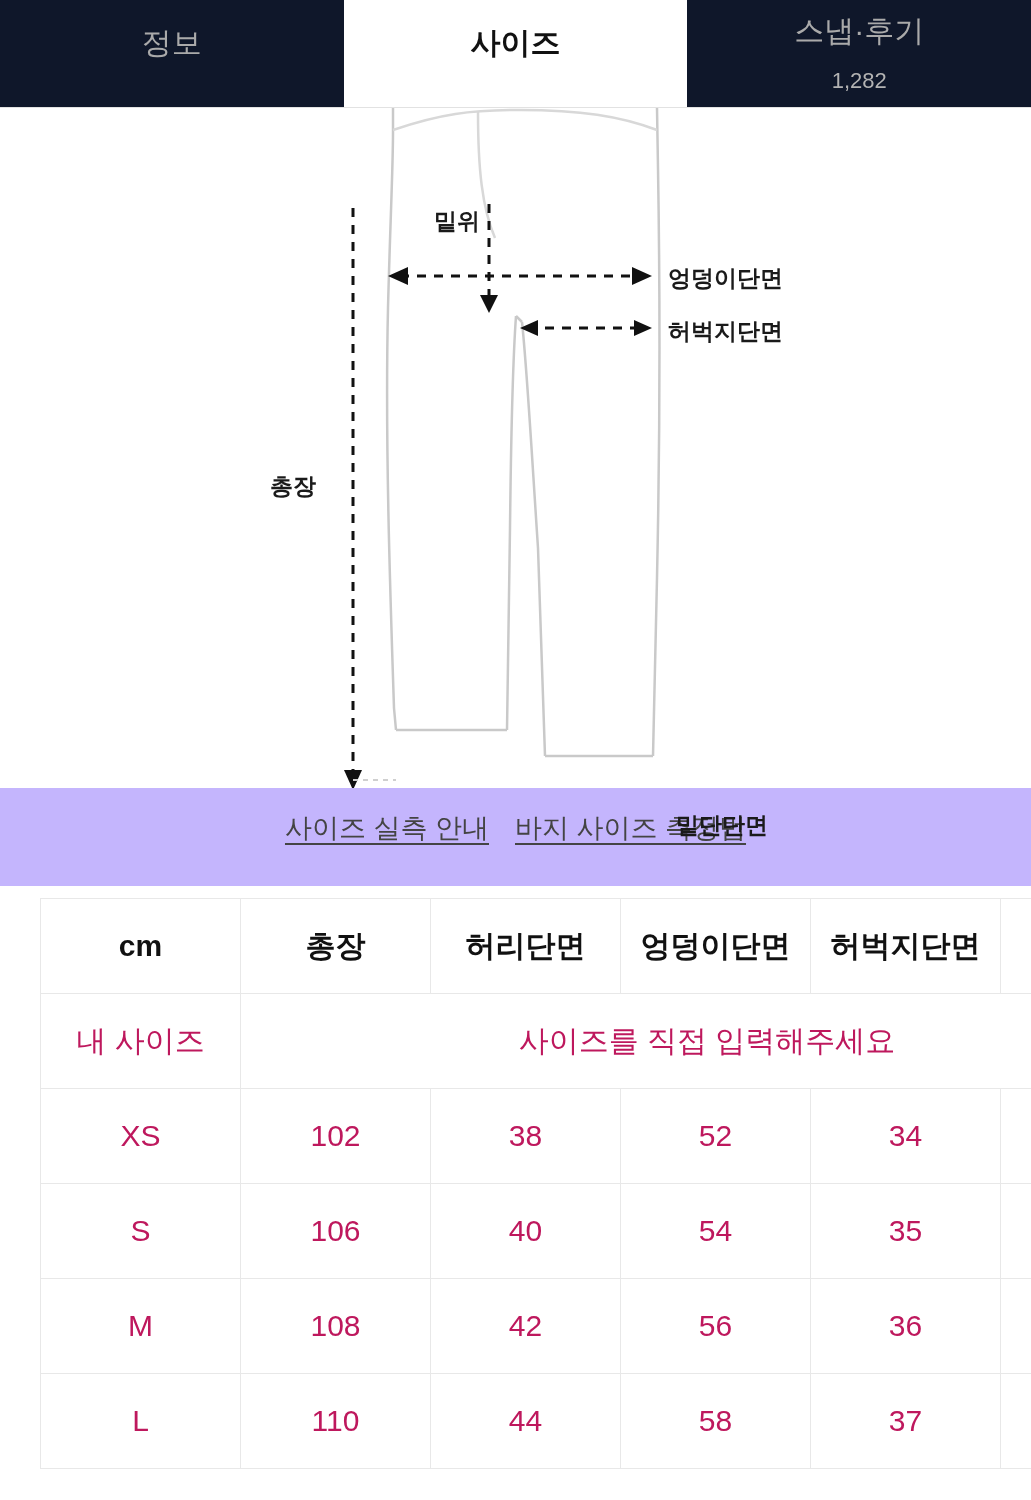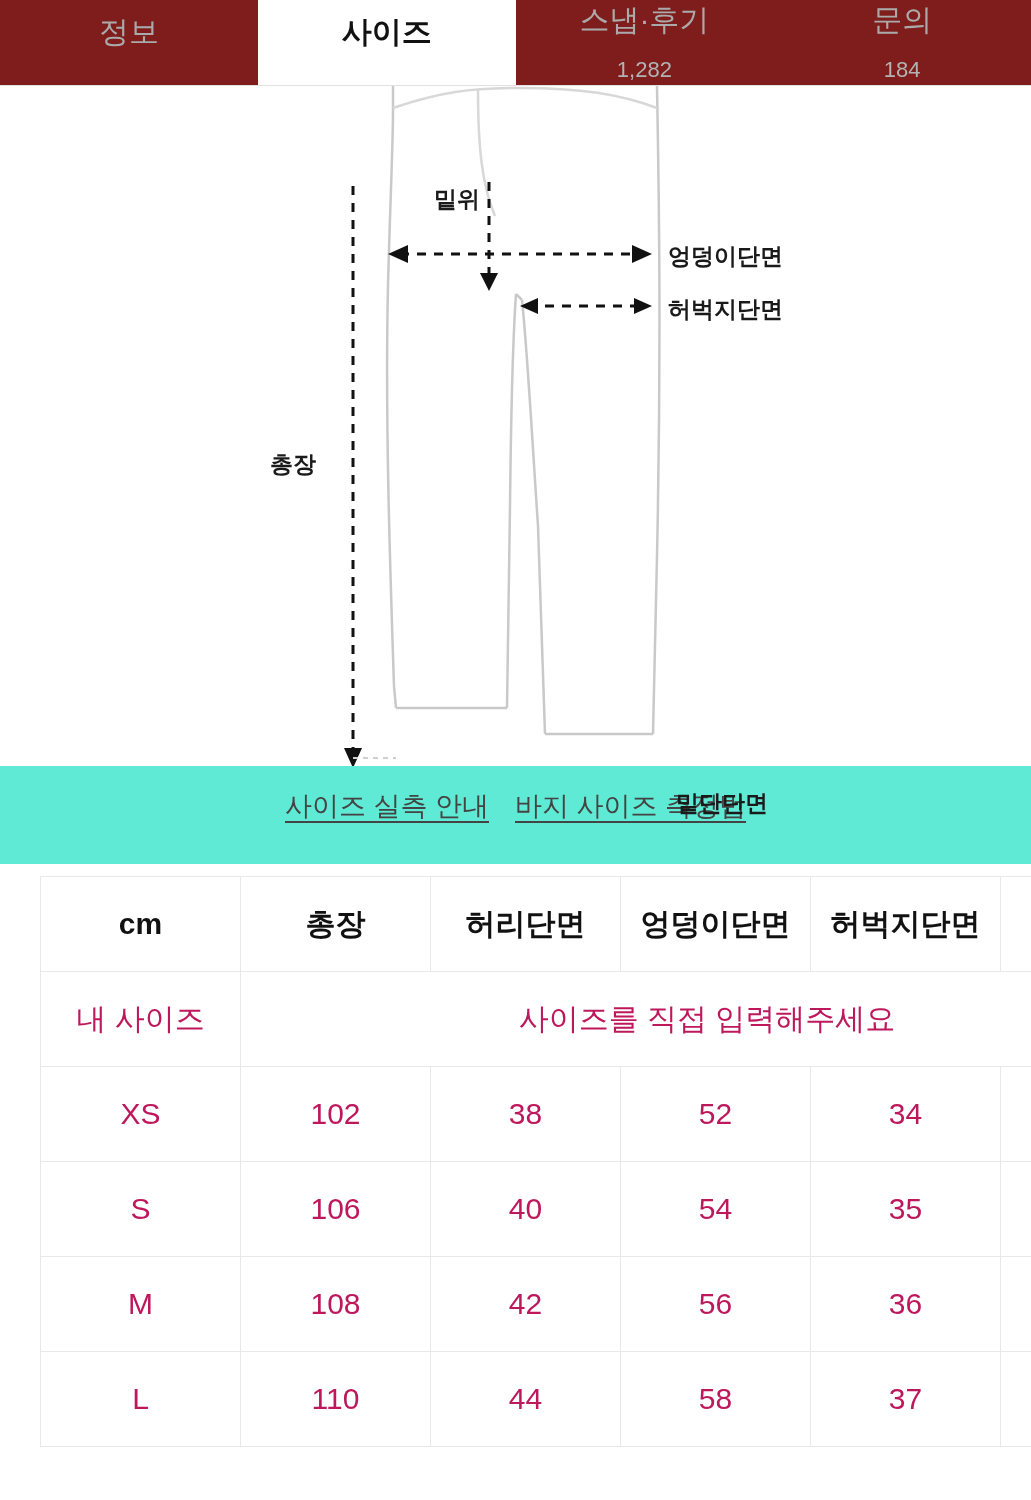--- a/index.html
+++ b/index.html
@@ -7,22 +7,22 @@
     margin: 0; padding: 0;
     width: 1031px; height: 1500px;
     background: #ffffff;
     font-family: "Liberation Sans", sans-serif;
     overflow: hidden;
   }
 
   
   .tabbar {
     display: flex;
-    height: 86px;
-    background: #7f1d1d;
+    height: 108px;
+    background: #0f172a;
     border-bottom: 1px solid #e2e2e2;
   }
   .tab {
     flex: 1;
     display: flex;
     flex-direction: column;
     align-items: center;
     justify-content: center;
     color: #aaaaaa;
     font-size: 30px;
@@ -57,21 +57,21 @@
     white-space: nowrap;
   }
 
   
   .links {
     display: flex;
     justify-content: center;
     align-items: center;
     gap: 26px;
     padding: 22px 0 40px 0;
-    background: #5eead4;
+    background: #c4b5fd;
   }
   .links a {
     font-size: 27px;
     color: #444444;
     text-decoration: underline;
     text-underline-offset: 6px;
     cursor: pointer;
   }
 
   
@@ -121,24 +121,20 @@
     <span class="count"></span>
   </div>
   <div class="tab active">
     <span>사이즈</span>
     <span class="count"></span>
   </div>
   <div class="tab">
     <span>스냅·후기</span>
     <span class="count">1,282</span>
   </div>
-  <div class="tab">
-    <span>문의</span>
-    <span class="count">184</span>
-  </div>
 </div>
 
 <div class="diagram-wrap">
   <svg width="1031" height="680" viewBox="0 0 1031 680" aria-hidden="true">
 
     <g fill="none" stroke="#c9c9c9" stroke-width="2.5">
 
       <path d="M393,0 L393,25 C393,60 390,120 388,200 C385,330 390,480 394,600 L396,622"></path>
       <path d="M396,622 L507,622"></path>
 

